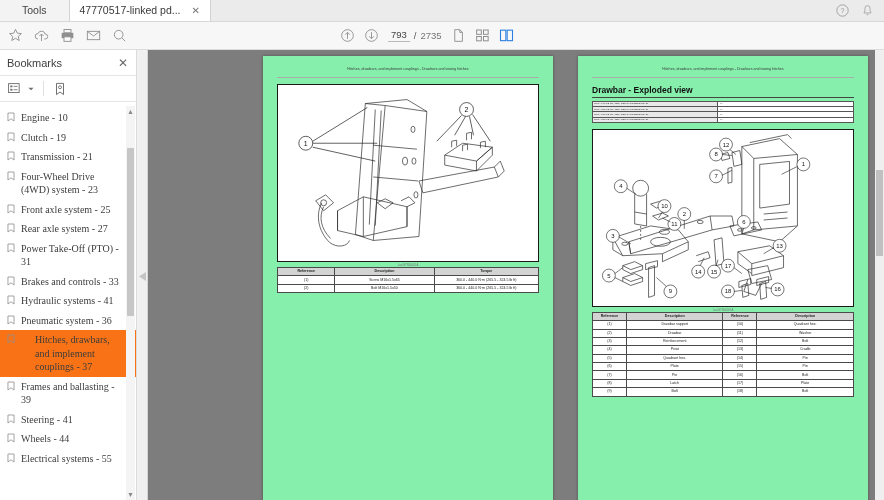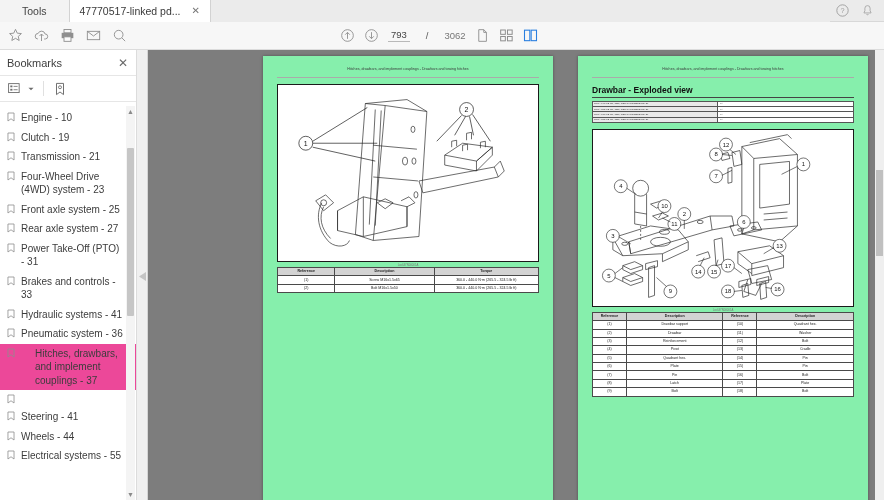--- a/index.html
+++ b/index.html
@@ -7,21 +7,21 @@
     width: 884px; height: 500px;
     font-family: "Liberation Sans", sans-serif;
     overflow: hidden; background: #ffffff;
   }
   #app { position: relative; width: 884px; height: 500px; }
 
   
   .tabbar {
     position: absolute; top: 0; left: 0; width: 884px; height: 22px;
     background: #ebebeb; border-bottom: 1px solid #d8d8d8;
-    display: flex; align-items: center;
+    display: flex; align-items: flex-end;
   }
   .tab {
     height: 22px; display: flex; align-items: center; gap: 5px;
     padding: 0 10px; font-size: 10.5px; color: #3a3a3a;
     background: #e0e0e0; border-right: 1px solid #d2d2d2;
   }
   .tab.tools { background: #f3f3f3; padding: 0 22px; color: #444; }
   .tab.active { background: #ffffff; }
   .tab .close-x { font-size: 10px; color: #777; margin-left: 6px; }
   .tabbar .filler { flex: 1; height: 22px; background: #ebebeb; }
@@ -31,21 +31,21 @@
   
   .toolbar {
     position: absolute; top: 22px; left: 0; width: 884px; height: 28px;
     background: #f7f7f7; border-bottom: 1px solid #dcdcdc;
     display: flex; align-items: center;
   }
   .tb-left { display: flex; align-items: center; gap: 11px; padding-left: 8px; }
   .tb-center { position: absolute; left: 340px; display: flex; align-items: center; gap: 9px; }
   .tb-icon { width: 15px; height: 15px; opacity: .68; cursor: pointer; }
   .tb-icon.blue { opacity: 1; }
-  .pagebox { display: flex; align-items: center; gap: 16px; font-size: 9.5px; color: #555; }
+  .pagebox { display: flex; align-items: center; gap: 4px; font-size: 9.5px; color: #555; }
   .pagenum {
     border-bottom: 1px solid #b9b9b9; padding: 0 3px 1px 3px;
     min-width: 20px; text-align: center; color: #444;
   }
   .pagetotal { color: #777; }
 
   
   .sidebar {
     position: absolute; top: 50px; left: 0; width: 137px; height: 450px;
     background: #ffffff; border-right: 1px solid #dcdcdc;
@@ -63,23 +63,23 @@
   .sb-tools .sep { width: 1px; height: 15px; background: #e0e0e0; margin: 0 5px; }
   .bm-list {
     position: absolute; top: 54px; left: 0; width: 136px; height: 396px;
     overflow: hidden; padding-top: 4px;
   }
   .bm-item {
     display: flex; align-items: flex-start; gap: 6px;
     padding: 3px 12px 3px 7px; font-size: 10px; line-height: 13.5px;
     color: #3c3c3c; cursor: pointer;
   }
-  .bm-item.selected { background: #ec4899; gap: 20px; }
+  .bm-item.selected { background: #f97316; gap: 20px; }
   .bm-item .flag { flex: 0 0 auto; margin-top: 1px; }
-  .bm-label { flex: 1; }
+  .bm-label { flex: 1; font-family: Liberation Serif, serif; }
   .sb-scroll {
     position: absolute; right: 1px; top: 56px; width: 9px; height: 394px;
     background: #f4f4f4;
   }
   .sb-thumb { position: absolute; top: 42px; left: 1px; width: 7px; height: 168px; background: #c6c6c6; border-radius: 1px; }
   .sb-arrow { position: absolute; left: 1px; width: 7px; text-align: center; font-size: 7px; color: #8a8a8a; }
 
   
   .divider {
     position: absolute; top: 50px; left: 137px; width: 11px; height: 450px;
@@ -236,21 +236,21 @@
       </span>
       <span class="tb-icon">
         <svg viewBox="0 0 18 18" width="15" height="15">
             <circle cx="9" cy="9" r="7" fill="none" stroke="#5e5e5e" stroke-width="1.1"></circle>
             <path d="M9 5v7.6M6.3 10L9 12.8 11.7 10" fill="none" stroke="#5e5e5e" stroke-width="1.1"></path>
           </svg>
       </span>
       <span class="pagebox">
         <span class="pagenum">793</span>
         <span>/</span>
-        <span class="pagetotal">3062</span>
+        <span class="pagetotal">2735</span>
       </span>
       <span class="tb-icon">
         <svg viewBox="0 0 18 18" width="15" height="15">
             <path d="M4.5 2h6l3.2 3.2V16h-9.2z" fill="none" stroke="#5e5e5e" stroke-width="1.1"></path>
             <path d="M10.5 2v3.3h3.2" fill="none" stroke="#5e5e5e" stroke-width="1.1"></path>
           </svg>
       </span>
       <span class="tb-icon">
         <svg viewBox="0 0 18 18" width="15" height="15">
           <rect x="2" y="2.4" width="5.6" height="5.2" fill="none" stroke="#5e5e5e" stroke-width="1.2"></rect>
@@ -385,20 +385,21 @@
             </svg>
           </span>
           <span class="bm-label">Hitches, drawbars, and implement couplings - 37</span>
         </div>
         <div class="bm-item">
           <span class="flag">
             <svg viewBox="0 0 10 12" width="8" height="10">
               <path d="M1.2 1h7.6v10l-3.8-2.8L1.2 11z" fill="none" stroke="#8e8e8e" stroke-width="1"></path>
             </svg>
           </span>
+          <span class="bm-label">Frames and ballasting - 39</span>
         </div>
         <div class="bm-item">
           <span class="flag">
             <svg viewBox="0 0 10 12" width="8" height="10">
               <path d="M1.2 1h7.6v10l-3.8-2.8L1.2 11z" fill="none" stroke="#8e8e8e" stroke-width="1"></path>
             </svg>
           </span>
           <span class="bm-label">Steering - 41</span>
         </div>
         <div class="bm-item">

